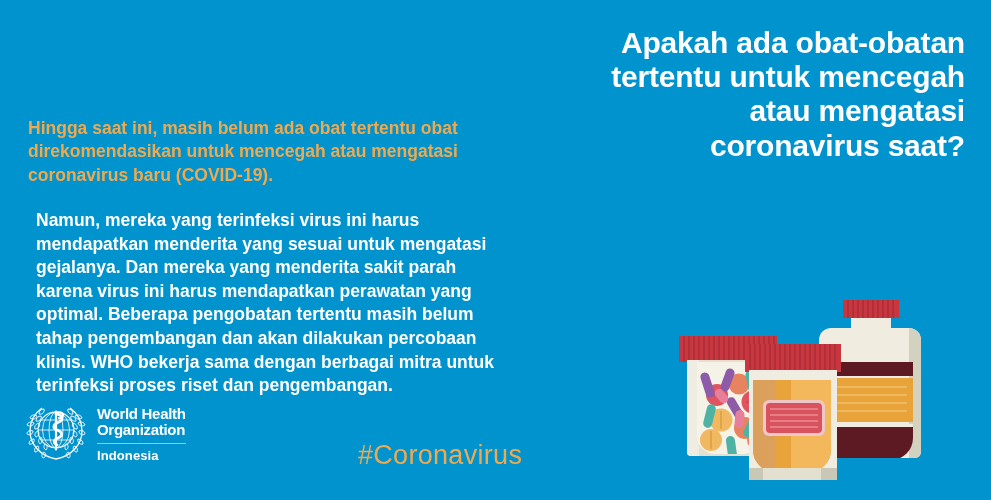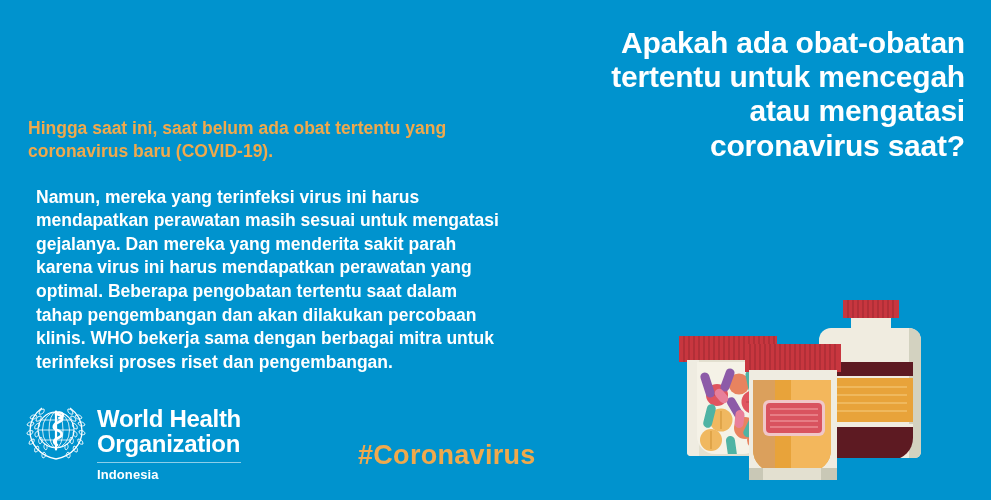--- a/index.html
+++ b/index.html
@@ -54,37 +54,37 @@
   
   #who-logo{
     position:absolute;
     left:26px; top:402px;
     display:flex;align-items:flex-start;gap:11px;
   }
   #who-emblem{width:60px;height:60px;display:block;flex:0 0 60px;}
   #who-wordmark{padding-top:4px;}
   #who-wordmark .wm-line{
     display:block;color:#ffffff;font-weight:bold;
-    font-size:24px;line-height:1.06;letter-spacing:-0.3px;
+    font-size:15px;line-height:1.06;letter-spacing:-0.3px;
   }
   #who-rule{
     height:1px;background:rgba(255,255,255,.55);
     margin:5px 0 4px 0;width:100%;
   }
   #who-country{
     display:block;color:#ffffff;font-weight:bold;
     font-size:13px;letter-spacing:.1px;
   }
 
   
   #hashtag{
     position:absolute;
     left:358px; top:440px;
     color:#f0a94c;
-    font-weight:bold;
+    font-weight:normal;
     font-size:27px;
     letter-spacing:0.3px;
   }
 
   
   #illustration{
     position:absolute;
     right:0px; bottom:0px;
     width:330px;height:200px;
   }
@@ -97,29 +97,30 @@
 
   <div id="headline">
     <span class="ln">Apakah ada obat-obatan</span>
     <span class="ln">tertentu untuk mencegah</span>
     <span class="ln">atau mengatasi</span>
     <span class="ln">coronavirus saat?</span>
   </div>
 
   <div id="copy">
     <p id="lead">
-      <span class="ln">Hingga saat ini, saat belum ada obat tertentu yang</span>
+      <span class="ln">Hingga saat ini, masih belum ada obat tertentu obat</span>
+      <span class="ln">direkomendasikan untuk mencegah atau mengatasi</span>
       <span class="ln">coronavirus baru (COVID-19).</span>
     </p>
     <p id="body-text">
       <span class="ln">Namun, mereka yang terinfeksi virus ini harus</span>
-      <span class="ln">mendapatkan perawatan masih sesuai untuk mengatasi</span>
+      <span class="ln">mendapatkan menderita yang sesuai untuk mengatasi</span>
       <span class="ln">gejalanya. Dan mereka yang menderita sakit parah</span>
       <span class="ln">karena virus ini harus mendapatkan perawatan yang</span>
-      <span class="ln">optimal. Beberapa pengobatan tertentu saat dalam</span>
+      <span class="ln">optimal. Beberapa pengobatan tertentu masih belum</span>
       <span class="ln">tahap pengembangan dan akan dilakukan percobaan</span>
       <span class="ln">klinis. WHO bekerja sama dengan berbagai mitra untuk</span>
       <span class="ln">terinfeksi proses riset dan pengembangan.</span>
     </p>
   </div>
 
   <div id="who-logo">
     <span id="who-emblem">
       <svg viewBox="0 0 60 60" xmlns="http://www.w3.org/2000/svg" aria-hidden="true">
         <g fill="none" stroke="#ffffff" stroke-width="1.1">

